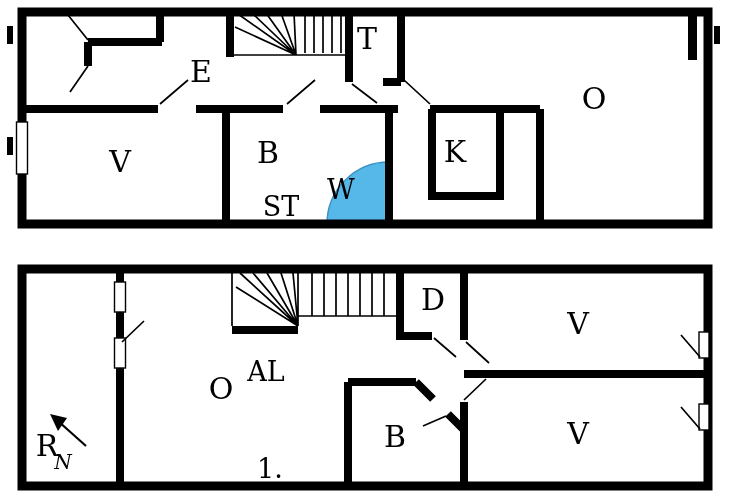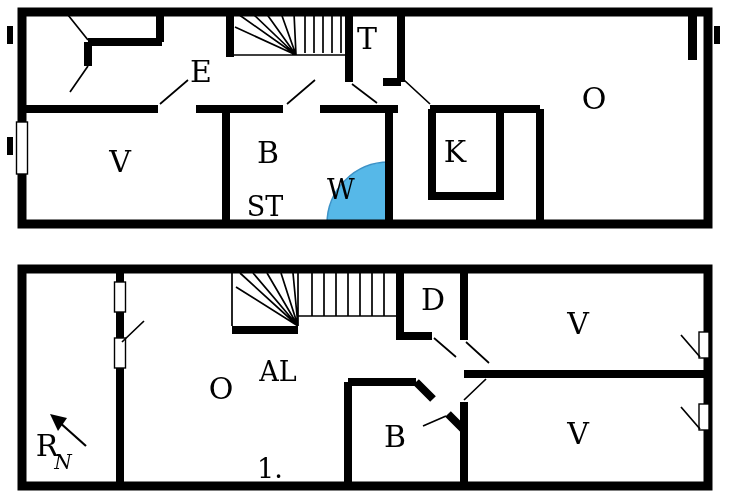--- a/index.html
+++ b/index.html
@@ -79,29 +79,29 @@
       <polygon points="50,414 67,418 58,431" fill="#000"></polygon>
     </g>
   </svg>
 
   <div>
     <span class="lbl" style="left:201px;top:72px">E</span>
     <span class="lbl" style="left:367px;top:39px">T</span>
     <span class="lbl" style="left:594px;top:99px">O</span>
     <span class="lbl" style="left:120px;top:162px">V</span>
     <span class="lbl" style="left:268px;top:153px">B</span>
-    <span class="lbl small" style="left:265px;top:206px">ST</span>
+    <span class="lbl small" style="left:281px;top:206px">ST</span>
     <span class="lbl small" style="left:341px;top:189px">W</span>
     <span class="lbl" style="left:455px;top:152px">K</span>
   </div>
 
   <div>
     <span class="lbl" style="left:433px;top:300px">D</span>
     <span class="lbl" style="left:578px;top:324px">V</span>
-    <span class="lbl small" style="left:278px;top:371px">AL</span>
+    <span class="lbl small" style="left:266px;top:371px">AL</span>
     <span class="lbl" style="left:221px;top:389px">O</span>
     <span class="lbl" style="left:395px;top:437px">B</span>
     <span class="lbl" style="left:578px;top:434px">V</span>
     <span class="lbl" style="left:47px;top:446px">R</span>
     <span class="lbl small" style="left:270px;top:468px">1.</span>
     <span class="lbl north" style="left:63px;top:462px">N</span>
   </div>
 
 </div>
 

